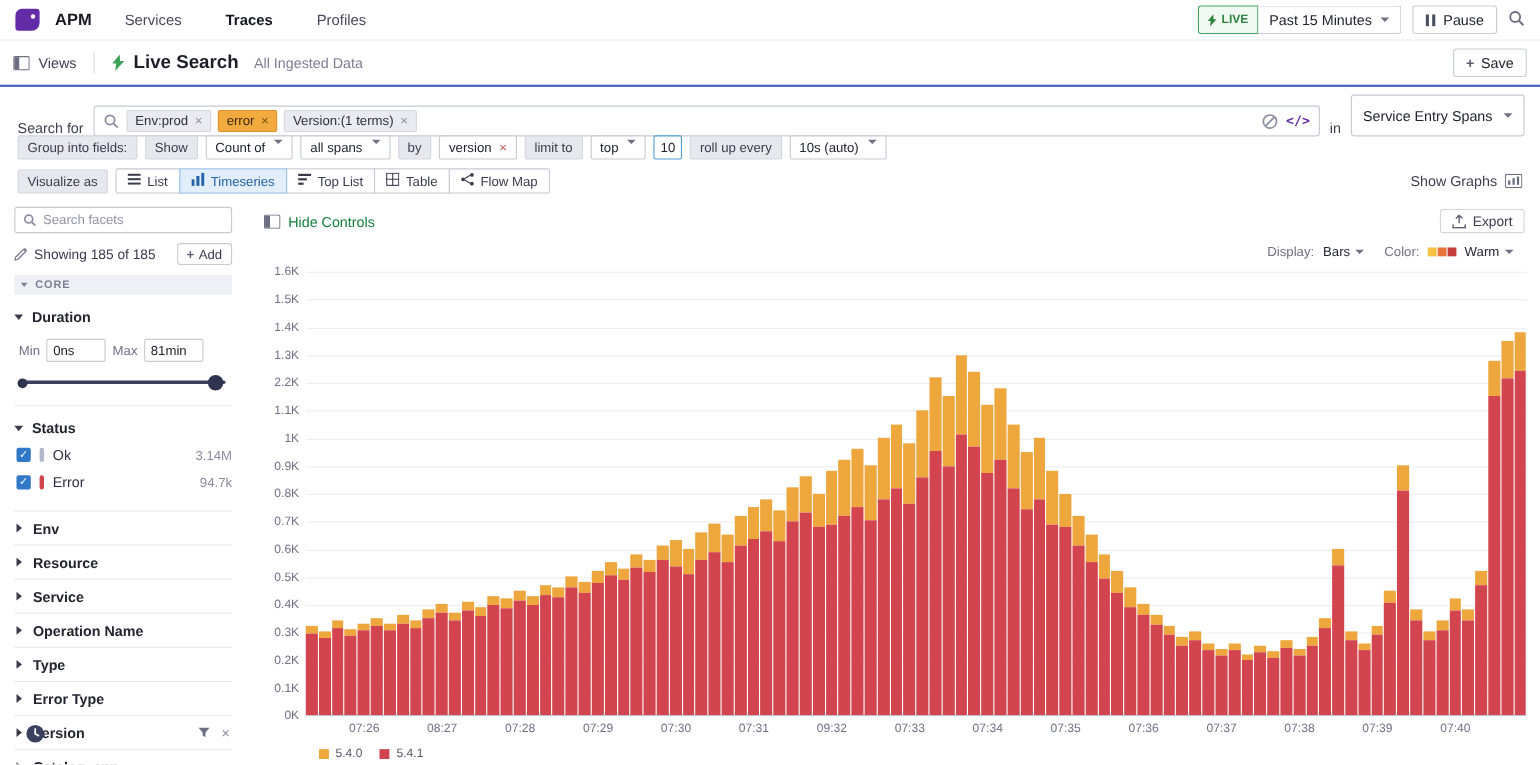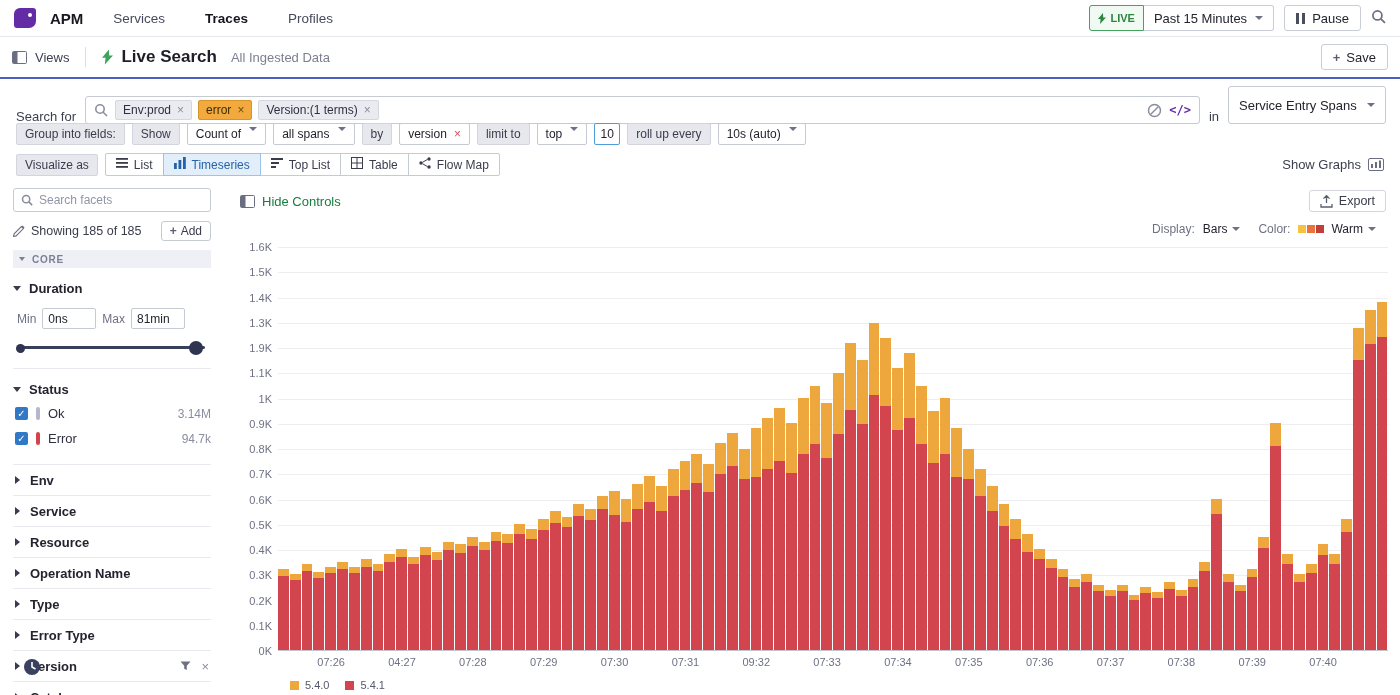--- a/index.html
+++ b/index.html
@@ -378,25 +378,25 @@
         </div>
     </section>
 
     <div class="facet-list">
         <div class="facet-row">
           <span class="chev-right"></span>
           <span>Env</span>
         </div>
         <div class="facet-row">
           <span class="chev-right"></span>
-          <span>Service</span>
+          <span>Resource</span>
         </div>
         <div class="facet-row">
           <span class="chev-right"></span>
-          <span>Resource</span>
+          <span>Service</span>
         </div>
         <div class="facet-row">
           <span class="chev-right"></span>
           <span>Operation Name</span>
         </div>
         <div class="facet-row">
           <span class="chev-right"></span>
           <span>Type</span>
         </div>
         <div class="facet-row">
@@ -456,21 +456,21 @@
         <span>Warm</span>
         <span class="caret"></span>
       </span>
     </div>
     <div class="plot-wrap">
       <div class="y-axis">
           <div class="y-tick" style="top: 0px;">1.6K</div>
           <div class="y-tick" style="top: 25.25px;">1.5K</div>
           <div class="y-tick" style="top: 50.5px;">1.4K</div>
           <div class="y-tick" style="top: 75.75px;">1.3K</div>
-          <div class="y-tick" style="top: 101px;">1.9K</div>
+          <div class="y-tick" style="top: 101px;">2.2K</div>
           <div class="y-tick" style="top: 126.25px;">1.1K</div>
           <div class="y-tick" style="top: 151.5px;">1K</div>
           <div class="y-tick" style="top: 176.75px;">0.9K</div>
           <div class="y-tick" style="top: 202px;">0.8K</div>
           <div class="y-tick" style="top: 227.25px;">0.7K</div>
           <div class="y-tick" style="top: 252.5px;">0.6K</div>
           <div class="y-tick" style="top: 277.75px;">0.5K</div>
           <div class="y-tick" style="top: 303px;">0.4K</div>
           <div class="y-tick" style="top: 328.25px;">0.3K</div>
           <div class="y-tick" style="top: 353.5px;">0.2K</div>
@@ -870,21 +870,21 @@
               <div class="bseg" style="height: 75.9375%; background: rgb(210, 69, 78);"></div>
             </div>
             <div class="bar">
               <div class="bseg" style="height: 8.625%; background: rgb(238, 167, 60);"></div>
               <div class="bseg" style="height: 77.625%; background: rgb(210, 69, 78);"></div>
             </div>
           </div>
       </div>
       <div class="x-axis">
           <div class="x-tick" style="left: 4.78723%;">07:26</div>
-          <div class="x-tick" style="left: 11.1702%;">04:27</div>
+          <div class="x-tick" style="left: 11.1702%;">08:27</div>
           <div class="x-tick" style="left: 17.5532%;">07:28</div>
           <div class="x-tick" style="left: 23.9362%;">07:29</div>
           <div class="x-tick" style="left: 30.3191%;">07:30</div>
           <div class="x-tick" style="left: 36.7021%;">07:31</div>
           <div class="x-tick" style="left: 43.0851%;">09:32</div>
           <div class="x-tick" style="left: 49.4681%;">07:33</div>
           <div class="x-tick" style="left: 55.8511%;">07:34</div>
           <div class="x-tick" style="left: 62.234%;">07:35</div>
           <div class="x-tick" style="left: 68.617%;">07:36</div>
           <div class="x-tick" style="left: 75%;">07:37</div>

